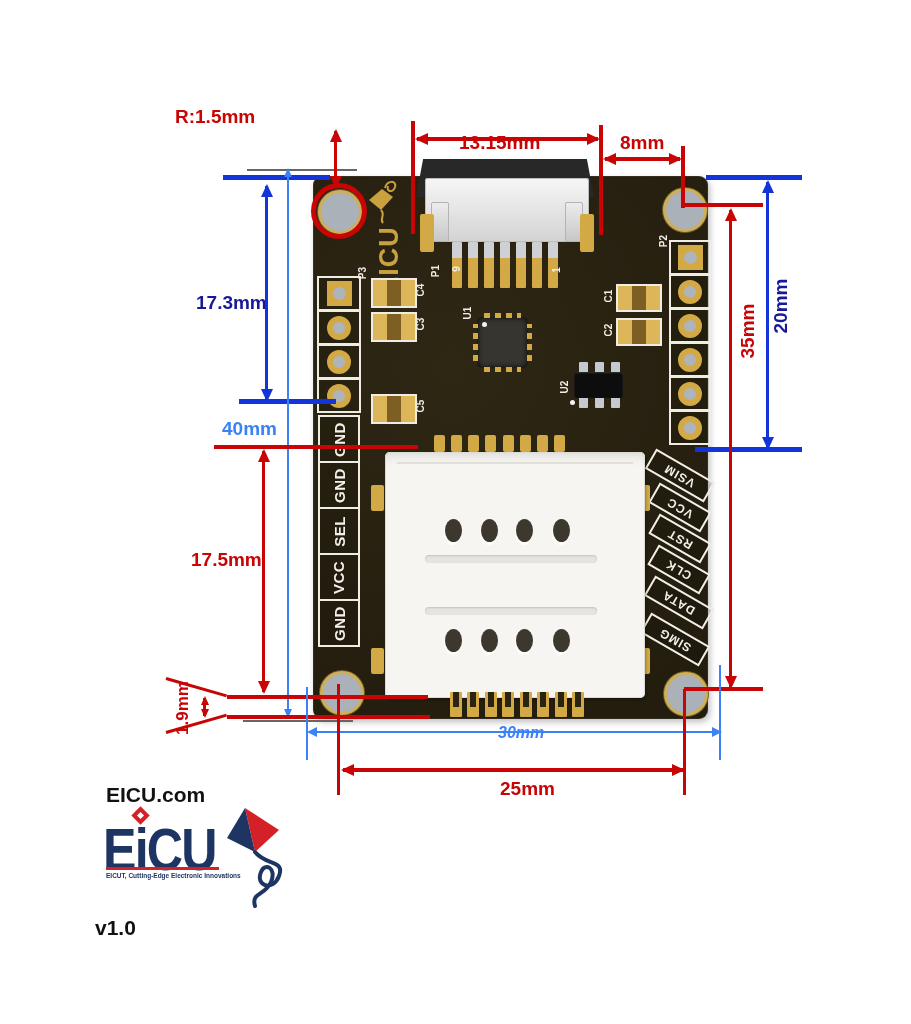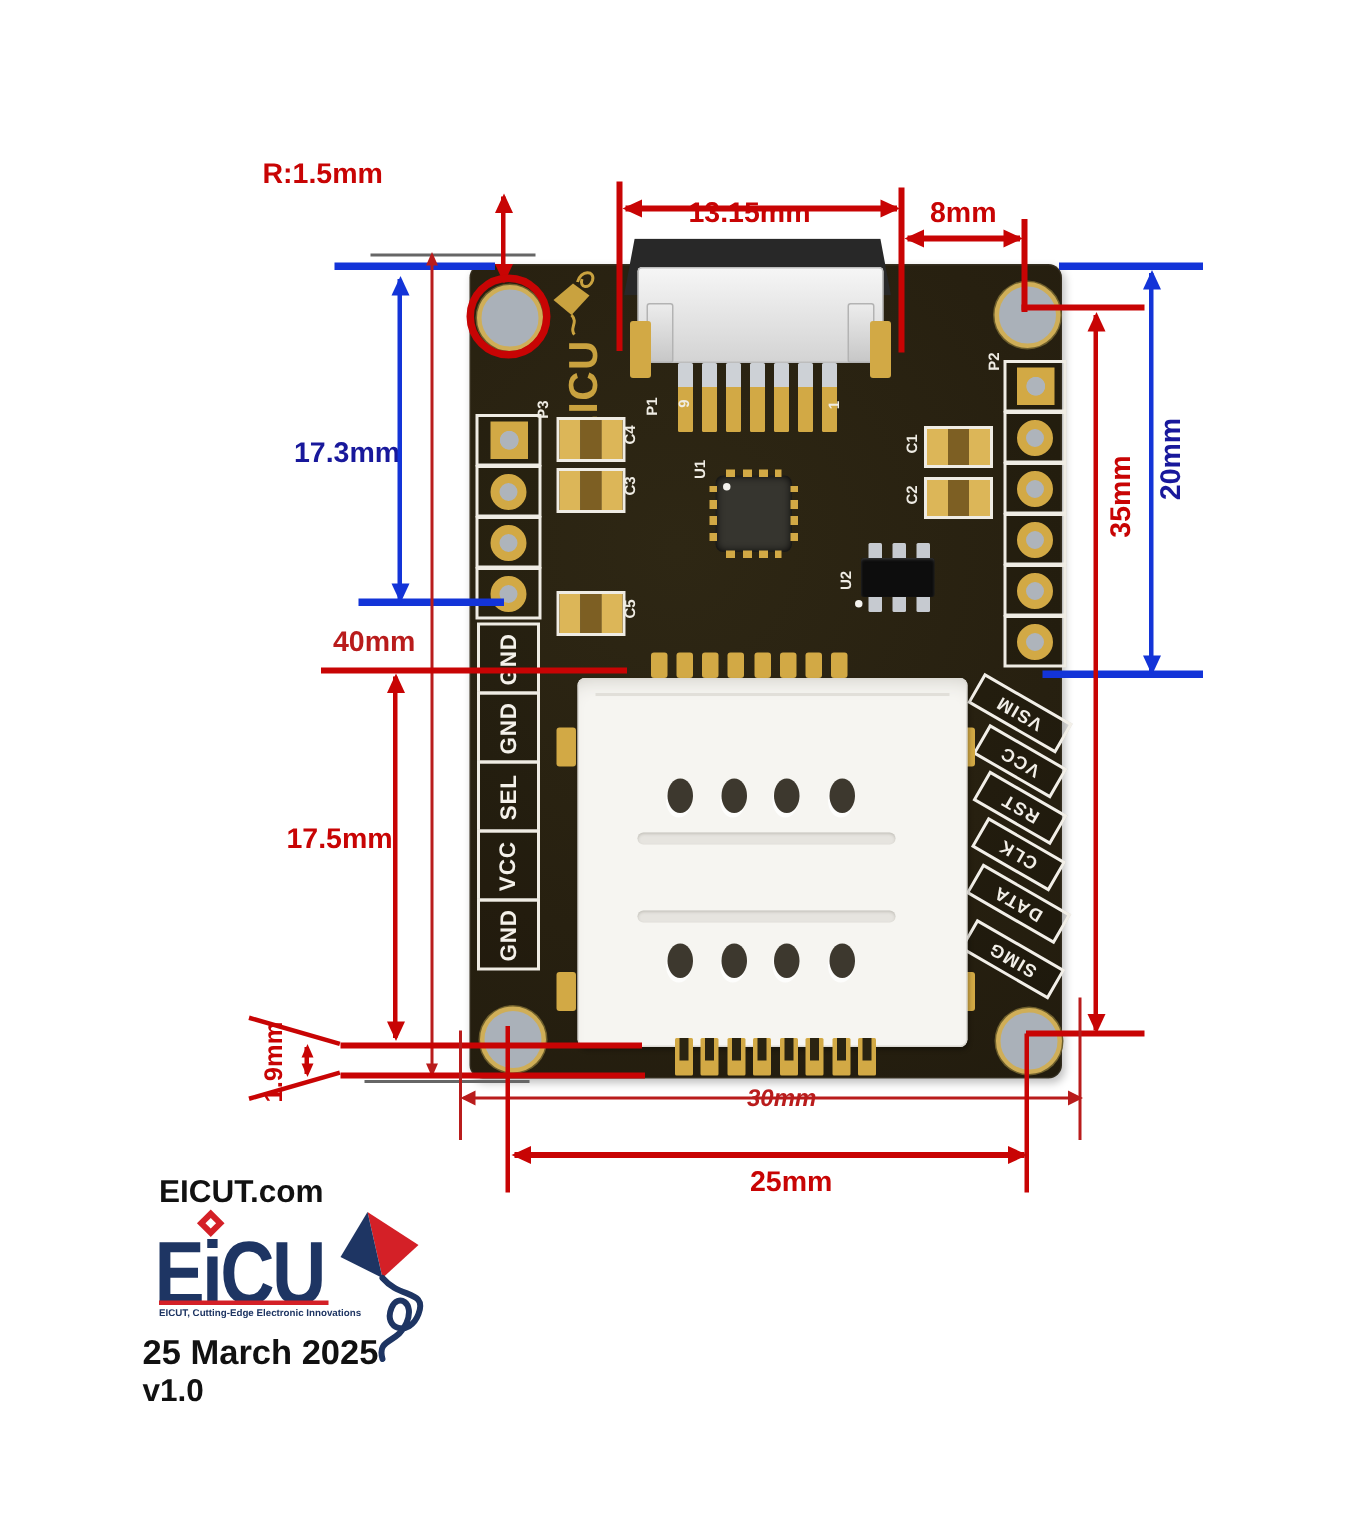--- a/index.html
+++ b/index.html
@@ -65,21 +65,21 @@
   .hb::after{content:"";position:absolute;bottom:-2px;left:50%;transform:translateX(-50%);
       border-left:6px solid transparent;border-right:6px solid transparent;border-top:13px solid currentColor;}
   .hl::before{content:"";position:absolute;left:-2px;top:50%;transform:translateY(-50%);
       border-top:6px solid transparent;border-bottom:6px solid transparent;border-right:13px solid currentColor;}
   .hr::after{content:"";position:absolute;right:-2px;top:50%;transform:translateY(-50%);
       border-top:6px solid transparent;border-bottom:6px solid transparent;border-left:13px solid currentColor;}
   .sm.ht::before,.sm.hb::after{border-left-width:4px;border-right-width:4px;border-bottom-width:9px;border-top-width:9px;}
   .sm.ht::before{border-top-width:0;} .sm.hb::after{border-bottom-width:0;}
   .md.hl::before,.md.hr::after{border-top-width:5px;border-bottom-width:5px;border-left-width:10px;border-right-width:10px;}
   .md.hl::before{border-left-width:0;} .md.hr::after{border-right-width:0;}
-  .c-red{color:#c80404;} .c-blue{color:#1334d8;} .c-black{color:#b91c1c;}
+  .c-red{color:#c80404;} .c-blue{color:#1334d8;} .c-black{color:#3b82f6;}
   .dim-text{position:absolute;font-weight:bold;font-size:19px;white-space:nowrap;}
   .rot{display:flex;align-items:center;justify-content:center;}
   .rot span{transform:rotate(-90deg);}
   .circle-r{position:absolute;border:5px solid #c80404;border-radius:50%;background:transparent;}
   
   .logo-word{position:absolute;left:103px;top:820px;font-size:57px;font-weight:bold;color:#1e3563;
              line-height:1;letter-spacing:-2px;transform:scale(.88,1.05);transform-origin:left top;}
   .logo-diamond{position:absolute;left:134px;top:809px;width:13px;height:13px;background:#d42027;
              transform:rotate(45deg);}
   .logo-diamond::after{content:"";position:absolute;left:4px;top:4px;width:5px;height:5px;background:#fff;transform:rotate(0deg);}
@@ -333,26 +333,25 @@
   <div class="vline c-black" style="left:306px;top:687px;width:2px;height:73px;"></div>
   <div class="vline c-black" style="left:719px;top:665px;width:2px;height:95px;"></div>
   <div class="hline hl hr md c-black" style="left:309px;top:731px;width:411px;height:2px;"></div>
   <div class="dim-text c-black" style="left:498px;top:724px;font-size:16px;font-style:italic;">30mm</div>
 
   <div class="vline c-red" style="left:337px;top:684px;width:3px;height:111px;"></div>
   <div class="vline c-red" style="left:683px;top:689px;width:3px;height:106px;"></div>
   <div class="hline hl hr c-red" style="left:343px;top:768px;width:340px;height:4px;"></div>
   <div class="dim-text c-red" style="left:500px;top:778px;">25mm</div>
 
-  <div class="dim-text" style="left:106px;top:783px;font-size:21px;color:#111;">EICUT.com</div>
+  <div class="dim-text" style="left:106px;top:783px;font-size:21px;color:#111;">EICU.com</div>
   <div class="logo-word">EiCU</div>
   <div class="logo-diamond"></div>
   <svg class="abs" style="left:215px;top:806px;" width="76" height="102" viewBox="0 0 76 102">
     <polygon points="30,2 64,24 40,46" fill="#d42027"></polygon>
     <polygon points="30,2 40,46 12,32" fill="#1e3563"></polygon>
     <path d="M40,46 C52,60 70,54 64,70 C58,86 40,80 46,66 C50,56 62,62 56,76 C50,90 36,86 40,100" fill="none" stroke="#1e3563" stroke-width="4" stroke-linecap="round"></path>
   </svg>
   <div class="logo-underline"></div>
   <div class="tagline">EICUT, Cutting-Edge Electronic Innovations</div>
-  <div class="dim-text" style="left:95px;top:888px;font-size:23px;color:#111;">25 March 2025</div>
   <div class="dim-text" style="left:95px;top:916px;font-size:21px;color:#111;">v1.0</div>
 
 </div>
 
 </body></html>

